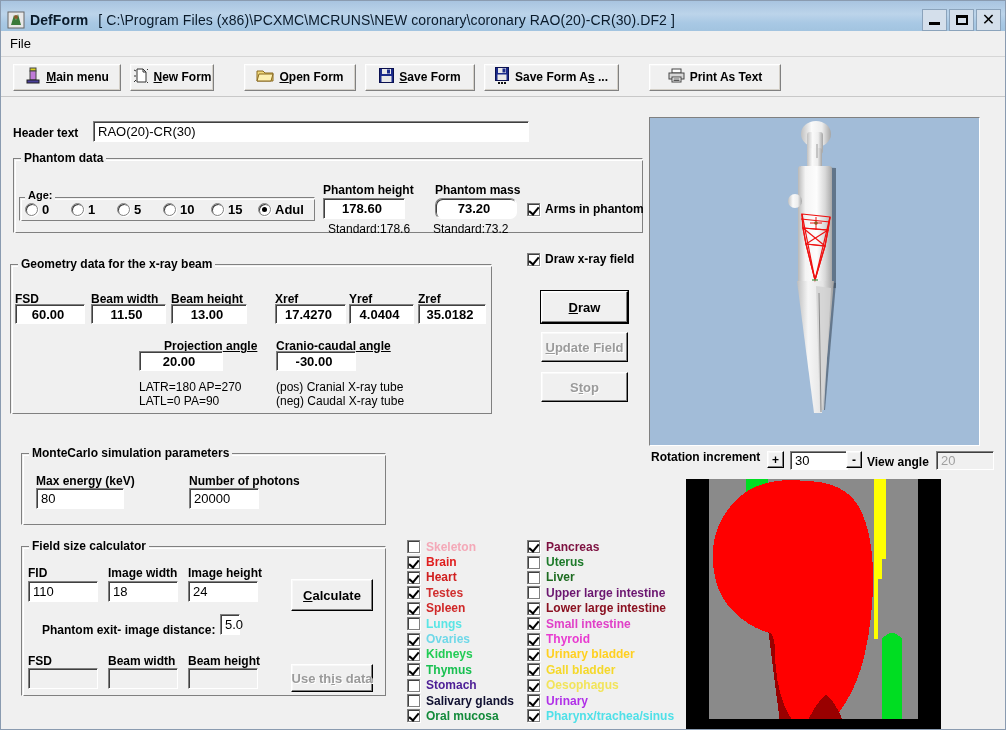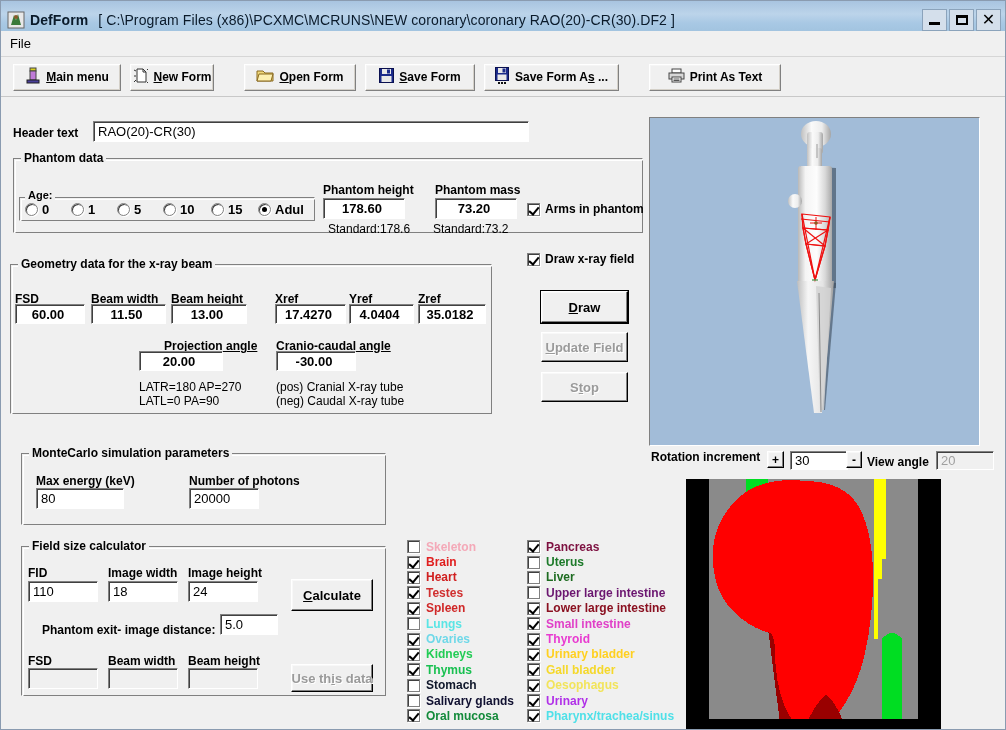--- a/index.html
+++ b/index.html
@@ -449,21 +449,21 @@
   <div class="radio" style="left:257px; top:201px;">
     <span class="radio-dot on"></span>
     <span>Adul</span>
   </div>
 
   <div class="lbl-static" style="left:322px; top:182px;">Phantom height</div>
   <div class="field center" style="left:322px; top:197px; width:82px; height:21px;">178.60</div>
   <div class="lbl-plain" style="left:327px; top:221px; font-size:12px;">Standard:178.6</div>
 
   <div class="lbl-static" style="left:434px; top:182px;">Phantom mass</div>
-  <div class="field center" style="left:434px; top:197px; width:82px; height:21px;">73.20</div>
+  <div class="field center" style="left:434px; top:197px; width:82px; height:21px;border-radius:7px;">73.20</div>
   <div class="lbl-plain" style="left:432px; top:221px; font-size:12px;">Standard:73.2</div>
 
   <div class="cbrow" style="left:526px; top:201px;">
     <span class="cb-box on"></span>
     <span>Arms in phantom</span>
   </div>
 
   <div class="group" style="left:9px; top:263px; width:482px; height:150px;">
     <div class="group-title">Geometry data for the x-ray beam</div>
   </div>
@@ -518,21 +518,21 @@
   <div class="field" style="left:107px; top:580px; width:70px; height:21px; font-weight:normal;">18</div>
 
   <div class="lbl-static" style="left:187px; top:565px;">Image height</div>
   <div class="field" style="left:187px; top:580px; width:70px; height:21px; font-weight:normal;">24</div>
 
   <div class="btn" style="left:290px; top:578px; width:82px; height:32px;">
     <span><u>C</u>alculate</span>
   </div>
 
   <div class="lbl-static" style="left:41px; top:622px;">Phantom exit- image distance:</div>
-  <div class="field" style="left:219px; top:613px; width:58px; height:21px; font-weight:normal;">5.0</div>
+  <div class="field" style="left:219px; top:613px; width:20px; height:21px; font-weight:normal;">5.0</div>
 
   <div class="lbl-static" style="left:27px; top:653px;">FSD</div>
   <div class="field disabled" style="left:27px; top:667px; width:70px; height:21px; font-weight:normal;"></div>
 
   <div class="lbl-static" style="left:107px; top:653px;">Beam width</div>
   <div class="field disabled" style="left:107px; top:667px; width:70px; height:21px; font-weight:normal;"></div>
 
   <div class="lbl-static" style="left:187px; top:653px;">Beam height</div>
   <div class="field disabled" style="left:187px; top:667px; width:70px; height:21px; font-weight:normal;"></div>
 
@@ -702,21 +702,21 @@
     <div class="organ-row">
       <span class="cb-box on"></span>
       <span style="color:#22cc55">Kidneys</span>
     </div>
     <div class="organ-row">
       <span class="cb-box on"></span>
       <span style="color:#18c050">Thymus</span>
     </div>
     <div class="organ-row">
       <span class="cb-box"></span>
-      <span style="color:#0f172a">Stomach</span>
+      <span style="color:#4c1d95">Stomach</span>
     </div>
     <div class="organ-row">
       <span class="cb-box"></span>
       <span style="color:#101030">Salivary glands</span>
     </div>
     <div class="organ-row">
       <span class="cb-box on"></span>
       <span style="color:#138a3a">Oral mucosa</span>
     </div>
   </div>

